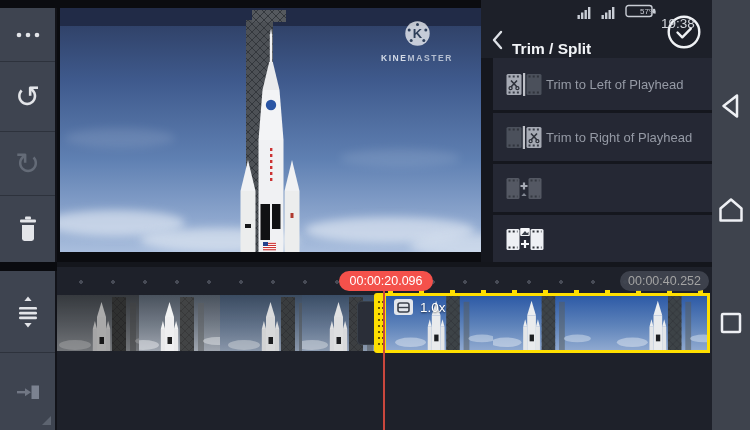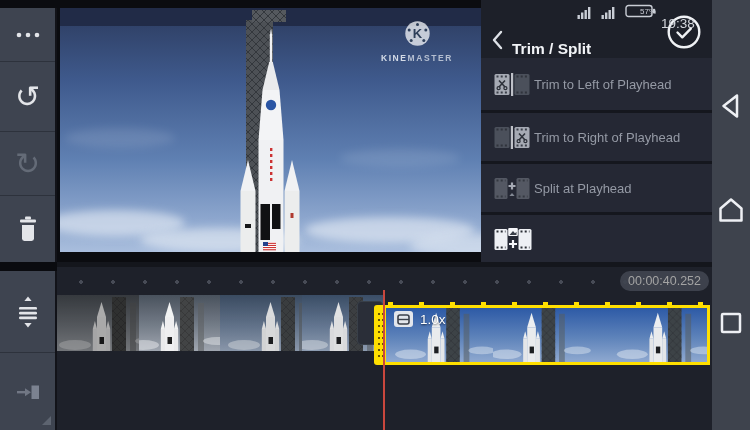--- a/index.html
+++ b/index.html
@@ -22,21 +22,21 @@
   .wm-text{margin-top:2px;font-size:8.5px;letter-spacing:1.6px;color:#eef2f8;}
   .wm-text .bold{font-weight:700;}
   .wm-text .light{font-weight:700;opacity:.8;}
 
   
   .panel{position:absolute;left:481px;top:0;width:231px;height:262px;background:#15171e;}
   .panel-header{position:absolute;left:0;top:0;width:231px;height:58px;background:#1d2029;display:flex;align-items:flex-end;}
   .back-btn{width:26px;height:36px;display:flex;align-items:center;justify-content:center;margin-left:3px;}
   .panel-title{font-size:15.5px;font-weight:700;color:#f2f4f7;margin-left:2px;}
   .check-btn{position:absolute;left:184px;top:13px;width:38px;height:38px;}
-  .menu-item{position:absolute;left:0;width:231px;background:#252834;display:flex;align-items:center;padding-left:13px;}
+  .menu-item{position:absolute;left:12px;width:231px;background:#252834;display:flex;align-items:center;padding-left:13px;}
   .menu-item .mi-icon{width:40px;display:flex;align-items:center;}
   .menu-item .mi-label{font-size:13px;color:#959aa5;}
   .menu-item.disabled .mi-icon{opacity:.8;}
   .menu-item.enabled .mi-label{color:#f5f6f9;font-weight:700;font-size:12.5px;}
 
   
   .statusbar{position:absolute;top:0;left:560px;height:20px;}
   .sb-ico{position:absolute;top:5px;}
   .battery{position:absolute;left:65px;top:4px;width:31px;height:14px;}
   .battery span{position:absolute;left:3px;top:2.5px;width:40px;text-align:center;font-size:8px;color:#c9cdd5;}
@@ -53,21 +53,21 @@
   .pill.gray{left:563px;width:89px;background:rgba(64,68,79,.92);color:#a3a3a3;}
   .clip-row{position:absolute;left:0;top:31px;width:655px;height:60px;}
   .left-clip{position:absolute;left:0;top:2px;width:326px;height:56px;display:flex;overflow:hidden;z-index:1;}
   .thumb{position:relative;flex:0 0 81.5px;height:56px;overflow:hidden;background:linear-gradient(180deg,#32537e 0%,#5c7dab 55%,#8ba5cb 100%);}
   .thumb svg{position:absolute;left:0;top:0;}
   .left-clip .thumb:nth-child(1){filter:saturate(.15) brightness(.72);}
   .left-clip .thumb:nth-child(2){filter:saturate(.25) brightness(1.02);}
   .left-clip .thumb:nth-child(3){filter:saturate(.55) brightness(.92);}
   .left-clip .thumb:nth-child(4){filter:saturate(.6) brightness(.95);}
   .transition-btn{position:absolute;left:300px;top:8px;width:26px;height:44px;background:#2a2e38;border-radius:4px;z-index:2;border:1px solid #394049;}
-  .sel-clip{position:absolute;left:317px;top:12px;width:336px;height:44px;z-index:3;}
+  .sel-clip{position:absolute;left:317px;top:0;width:336px;height:44px;z-index:3;}
   .sel-handle{position:absolute;left:0;top:0;width:12px;height:60px;background:#ffdf00;border-radius:3px 0 0 3px;}
   .sel-handle i{position:absolute;top:8px;width:2px;height:44px;
     background:repeating-linear-gradient(180deg,rgba(80,62,0,.85) 0 2px,rgba(0,0,0,0) 2px 6px);}
   .sel-handle i.c1{left:3.5px;} .sel-handle i.c2{left:7.5px;}
   .sel-body{position:absolute;left:12px;top:0;width:324px;height:60px;border:3px solid #ffdf00;border-left:none;display:flex;overflow:hidden;background:#223;}
   .sel-body .thumb{flex:0 0 107px;height:54px;background:linear-gradient(180deg,#2d5aa6 0%,#5e83ba 55%,#8fa9d0 100%);}
   .sel-bumps{position:absolute;left:14px;top:-3px;width:320px;height:3px;
     background:repeating-linear-gradient(90deg,#ffdf00 0 5px,rgba(0,0,0,0) 5px 31px);}
   .clip-badge{position:absolute;left:20px;top:6px;display:flex;align-items:center;z-index:4;}
   .badge-film{width:19px;height:16px;background:#e3e6ec;border-radius:3px;display:flex;align-items:center;justify-content:center;}
@@ -291,21 +291,20 @@
           <rect x="0.5" y="1" width="13" height="21" rx="1.5" fill="#60656f"></rect>
           <line x1="2.5" y1="3.5" x2="11.5" y2="3.5" stroke="#383c45" stroke-width="2" stroke-dasharray="2 2.2"></line>
           <line x1="2.5" y1="19.5" x2="11.5" y2="19.5" stroke="#383c45" stroke-width="2" stroke-dasharray="2 2.2"></line>
           <rect x="22.5" y="1" width="13" height="21" rx="1.5" fill="#60656f"></rect>
           <line x1="24.5" y1="3.5" x2="33.5" y2="3.5" stroke="#383c45" stroke-width="2" stroke-dasharray="2 2.2"></line>
           <line x1="24.5" y1="19.5" x2="33.5" y2="19.5" stroke="#383c45" stroke-width="2" stroke-dasharray="2 2.2"></line>
           <path d="M18 5.5 V12.5 M14.5 9 H21.5" stroke="#c7cbd4" stroke-width="2.2" fill="none"></path>
           <polygon points="18,16 15.4,19 20.6,19" fill="#9aa0ab"></polygon>
         </svg>
       </span>
-      <span class="mi-label">Split at Playhead</span>
     </div>
 
     <div class="menu-item enabled" style="top:215px;height:47px;">
       <span class="mi-icon">
         <svg width="38" height="24" viewBox="0 0 38 24">
           <rect x="0.5" y="2" width="13" height="21" rx="1.5" fill="#eef0f4"></rect>
           <line x1="2.5" y1="4.5" x2="11.5" y2="4.5" stroke="#2b2e35" stroke-width="2" stroke-dasharray="2 2.2"></line>
           <line x1="2.5" y1="20.5" x2="11.5" y2="20.5" stroke="#2b2e35" stroke-width="2" stroke-dasharray="2 2.2"></line>
           <rect x="24.5" y="2" width="13" height="21" rx="1.5" fill="#eef0f4"></rect>
           <line x1="26.5" y1="4.5" x2="35.5" y2="4.5" stroke="#2b2e35" stroke-width="2" stroke-dasharray="2 2.2"></line>
@@ -404,20 +403,23 @@
               <rect x="1" y="1" width="11" height="9" rx="2" fill="none" stroke="#3c414b" stroke-width="1.6"></rect>
               <line x1="1" y1="5.5" x2="12" y2="5.5" stroke="#3c414b" stroke-width="1.4"></line>
             </svg>
           </span>
           <span class="speed-label">1.0x</span>
         </div>
       </div>
     </div>
 
     <div class="playhead"></div>
+    <div class="pill red">
+        <span>00:00:20.096</span>
+      </div>
     <div class="pill gray">
         <span>00:00:40.252</span>
       </div>
   </div>
 
   <nav class="navbar">
     <div class="nav-btn" style="top:87px;">
       <svg width="38" height="36" viewBox="0 0 38 36">
         <path d="M25 7.5 L11.5 18 L25 28.5 Z" fill="none" stroke="#eef0f4" stroke-width="2.5" stroke-linejoin="round"></path>
       </svg>

